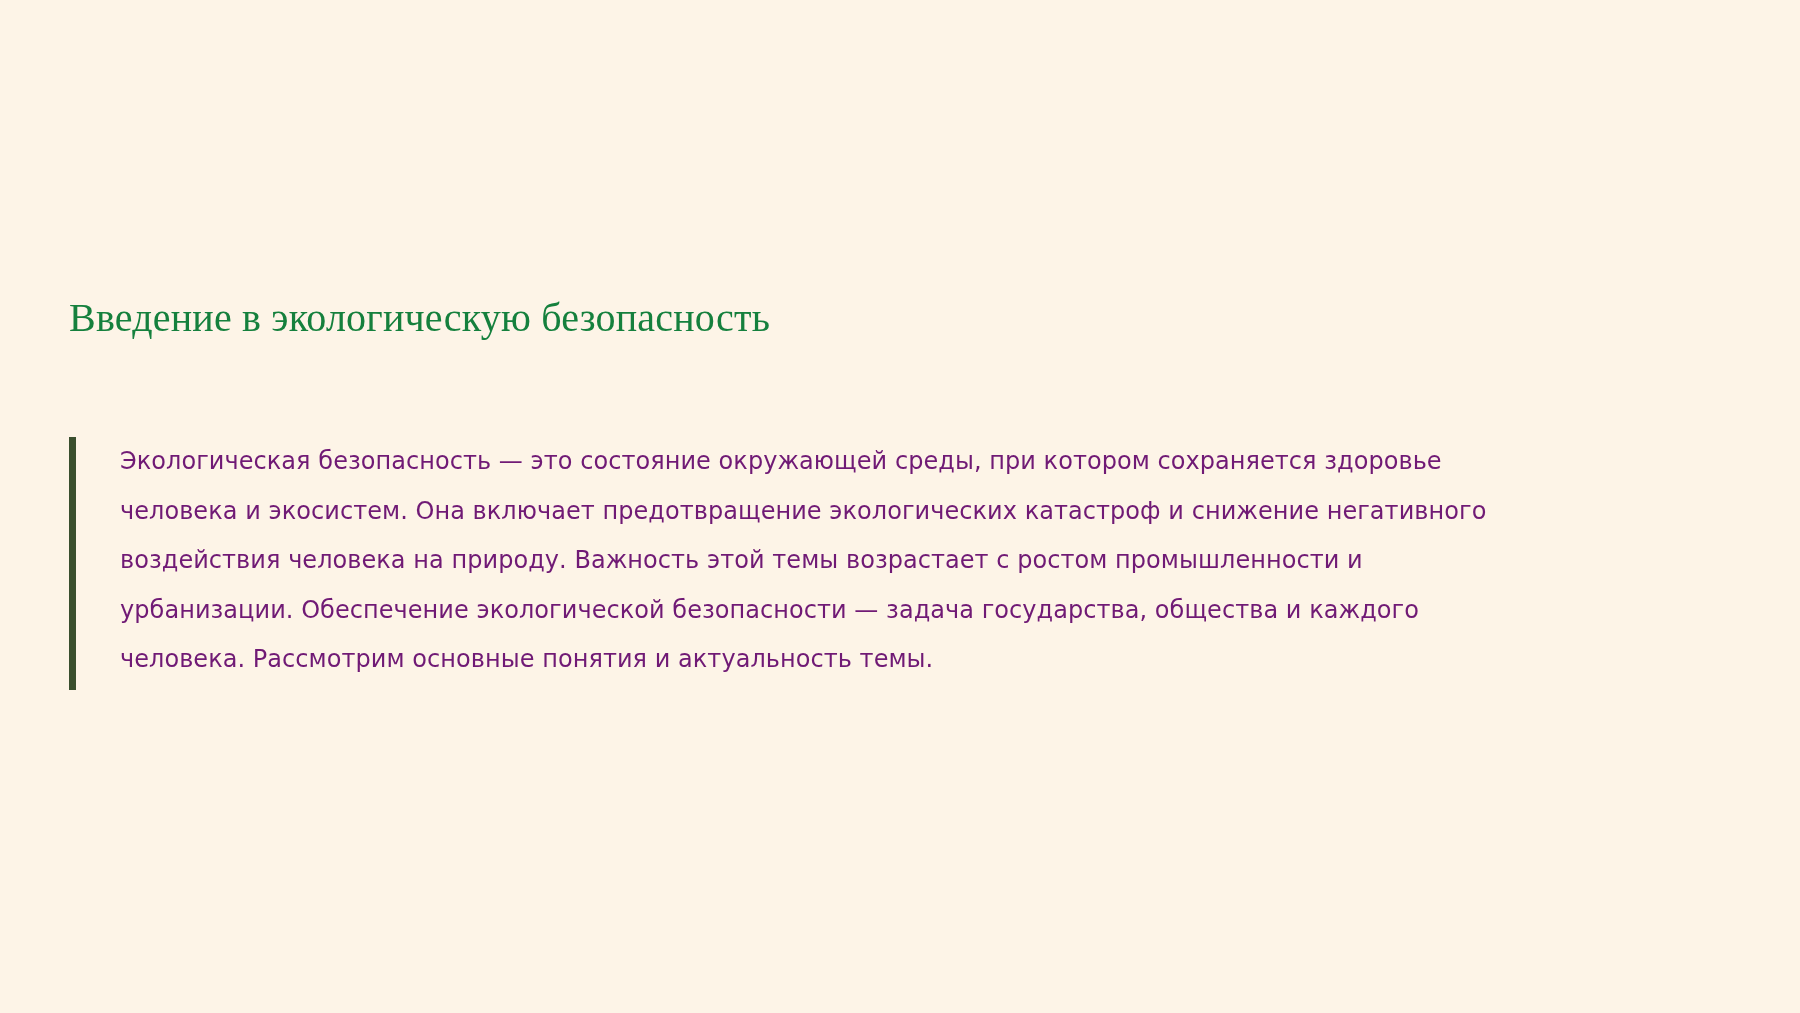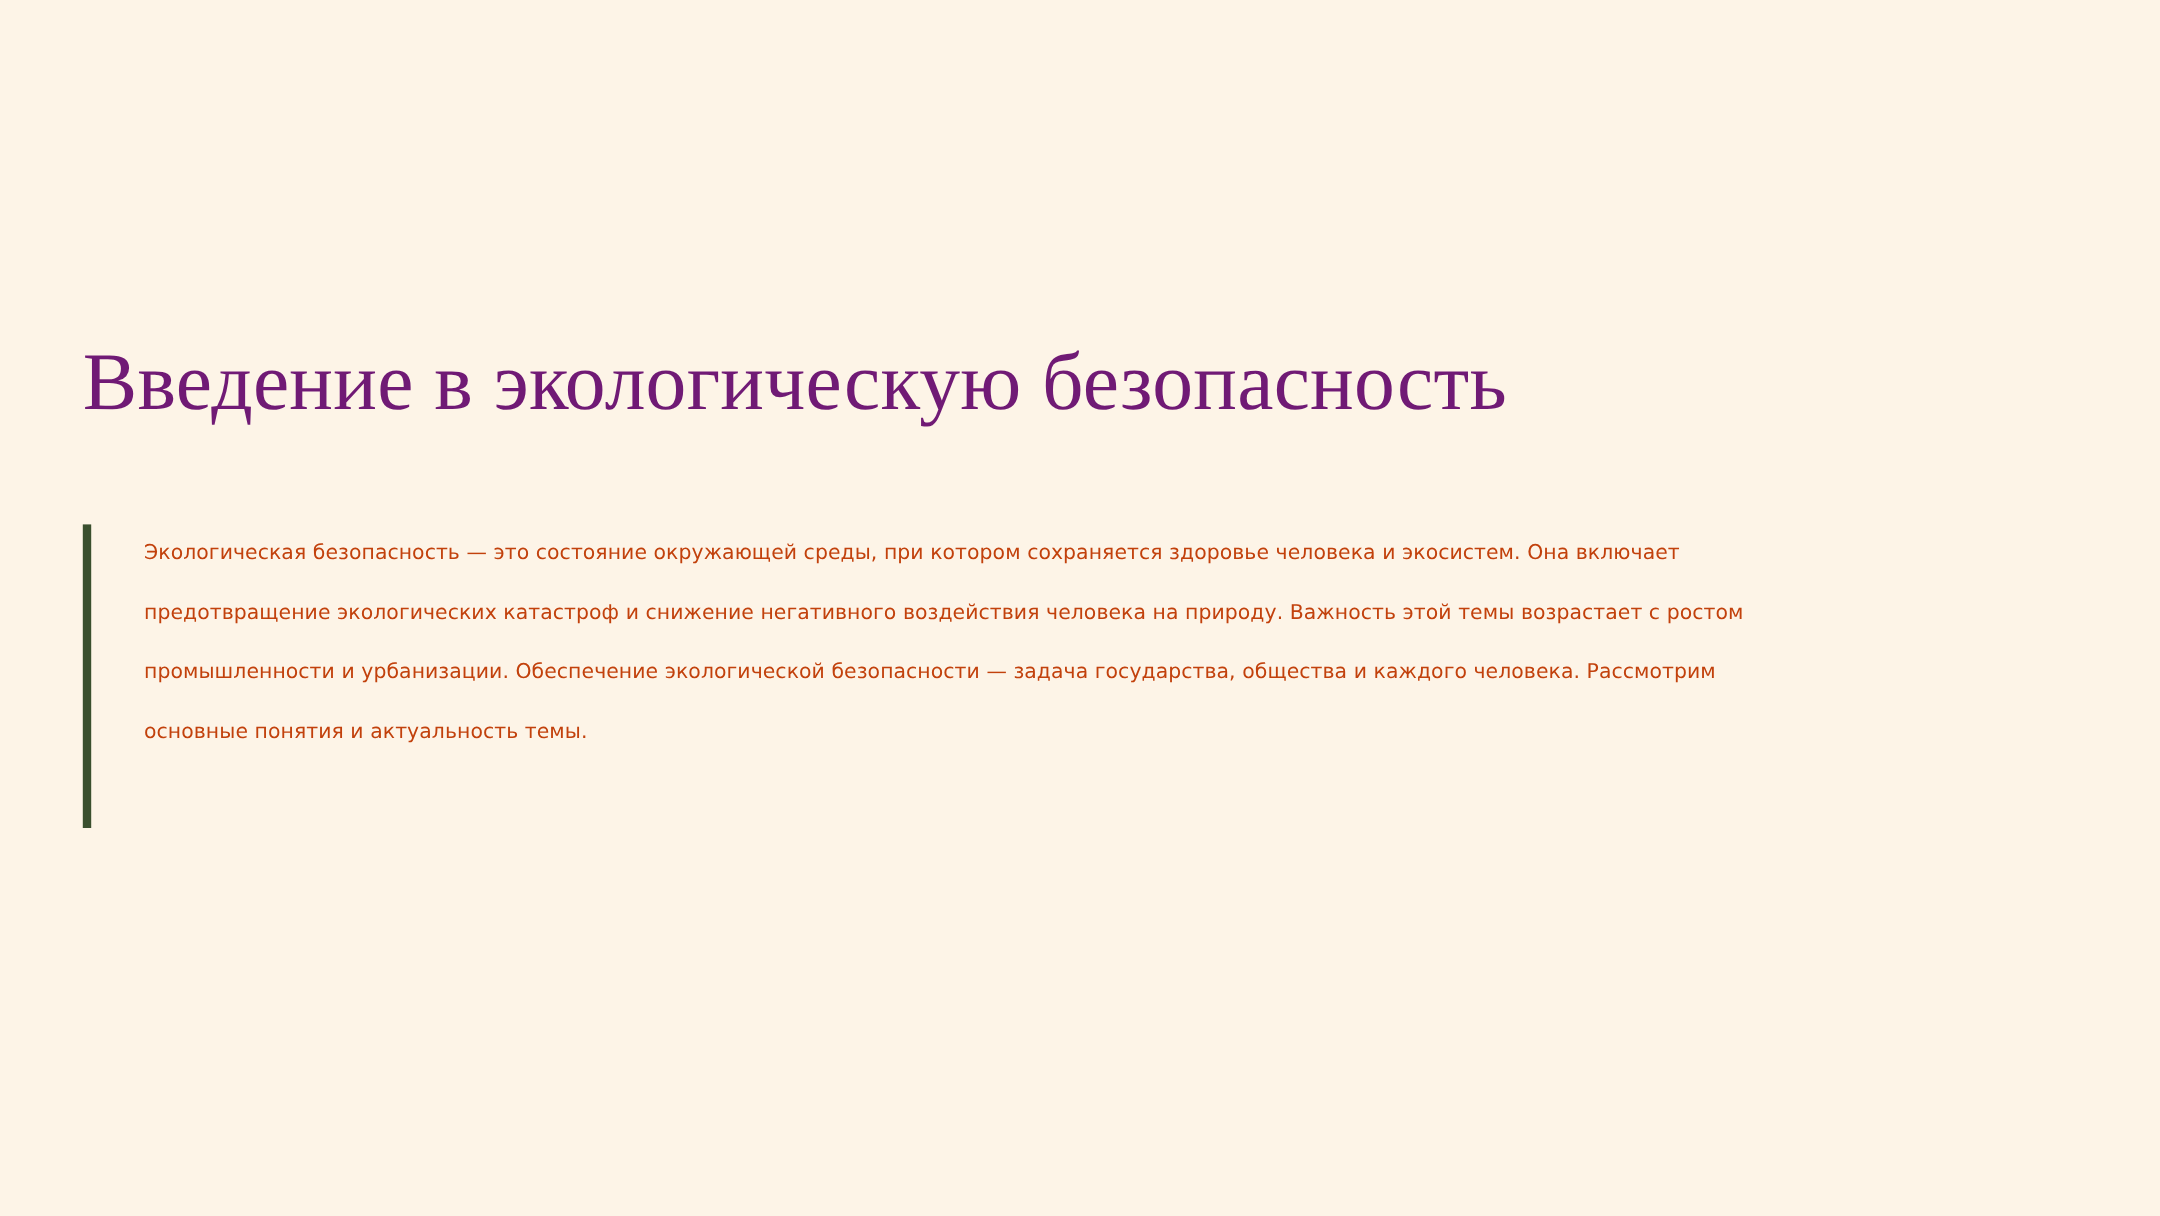--- a/index.html
+++ b/index.html
@@ -32,24 +32,24 @@
   }
 
   .slide-title {
     position: absolute;
     left: 0;
     top: 282px;
     width: 1640px;
     margin: 0;
     font-family: "Liberation Serif", "DejaVu Serif", serif;
     font-weight: 400;
-    font-size: 68px;
+    font-size: 40px;
     line-height: 72px;
     letter-spacing: 0.2px;
-    color: #701a75;
+    color: #15803d;
     white-space: nowrap;
   }
 
   .body-block {
     position: absolute;
     left: 0;
     top: 437px;
     width: 1438px;
     display: flex;
     align-items: stretch;
@@ -60,23 +60,23 @@
     width: 7px;
     min-height: 253px;
     background: #3a4f2e;
   }
 
   .body-text {
     flex: 1 1 auto;
     margin: 0;
     padding: 0 0 0 44px;
     font-family: "DejaVu Sans", "Liberation Sans", sans-serif;
-    font-size: 17px;
+    font-size: 24px;
     line-height: 49.5px;
-    color: #c2410c;
+    color: #701a75;
     letter-spacing: 0.05px;
     text-align: left;
   }
 </style>
 </head>
 <body>
 
 <div class="slide">
   <div class="slide-inner">
 

